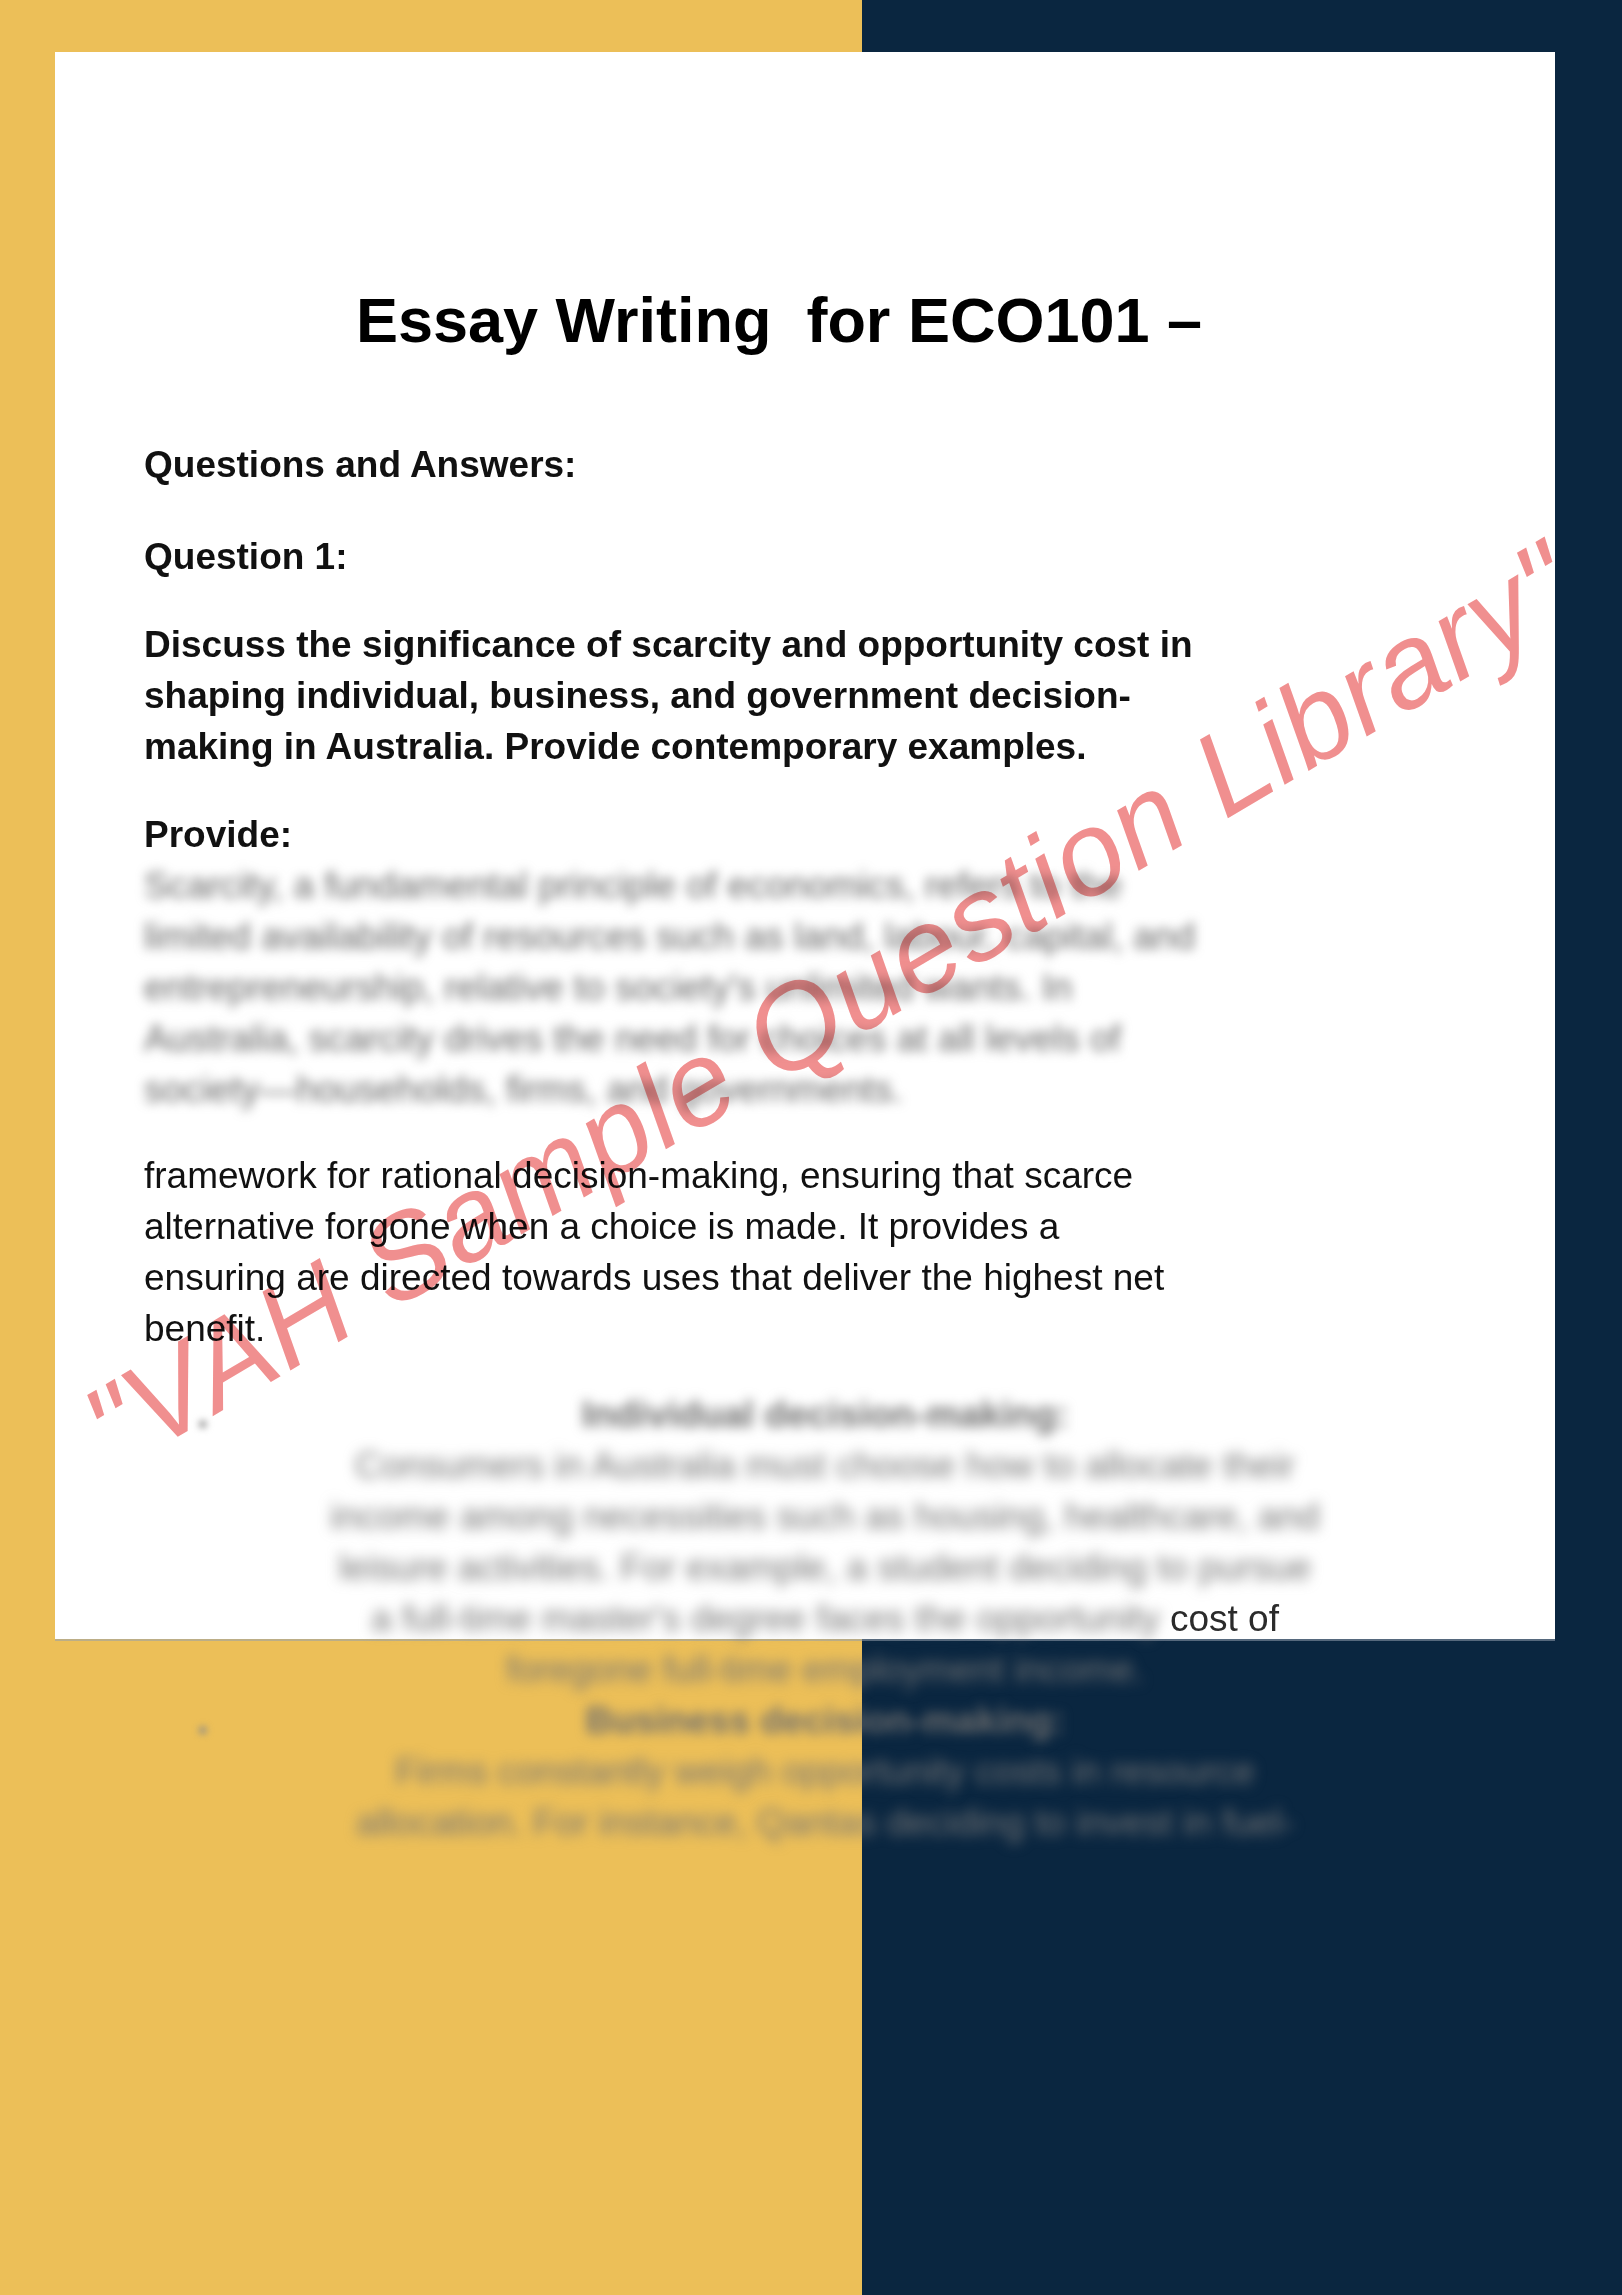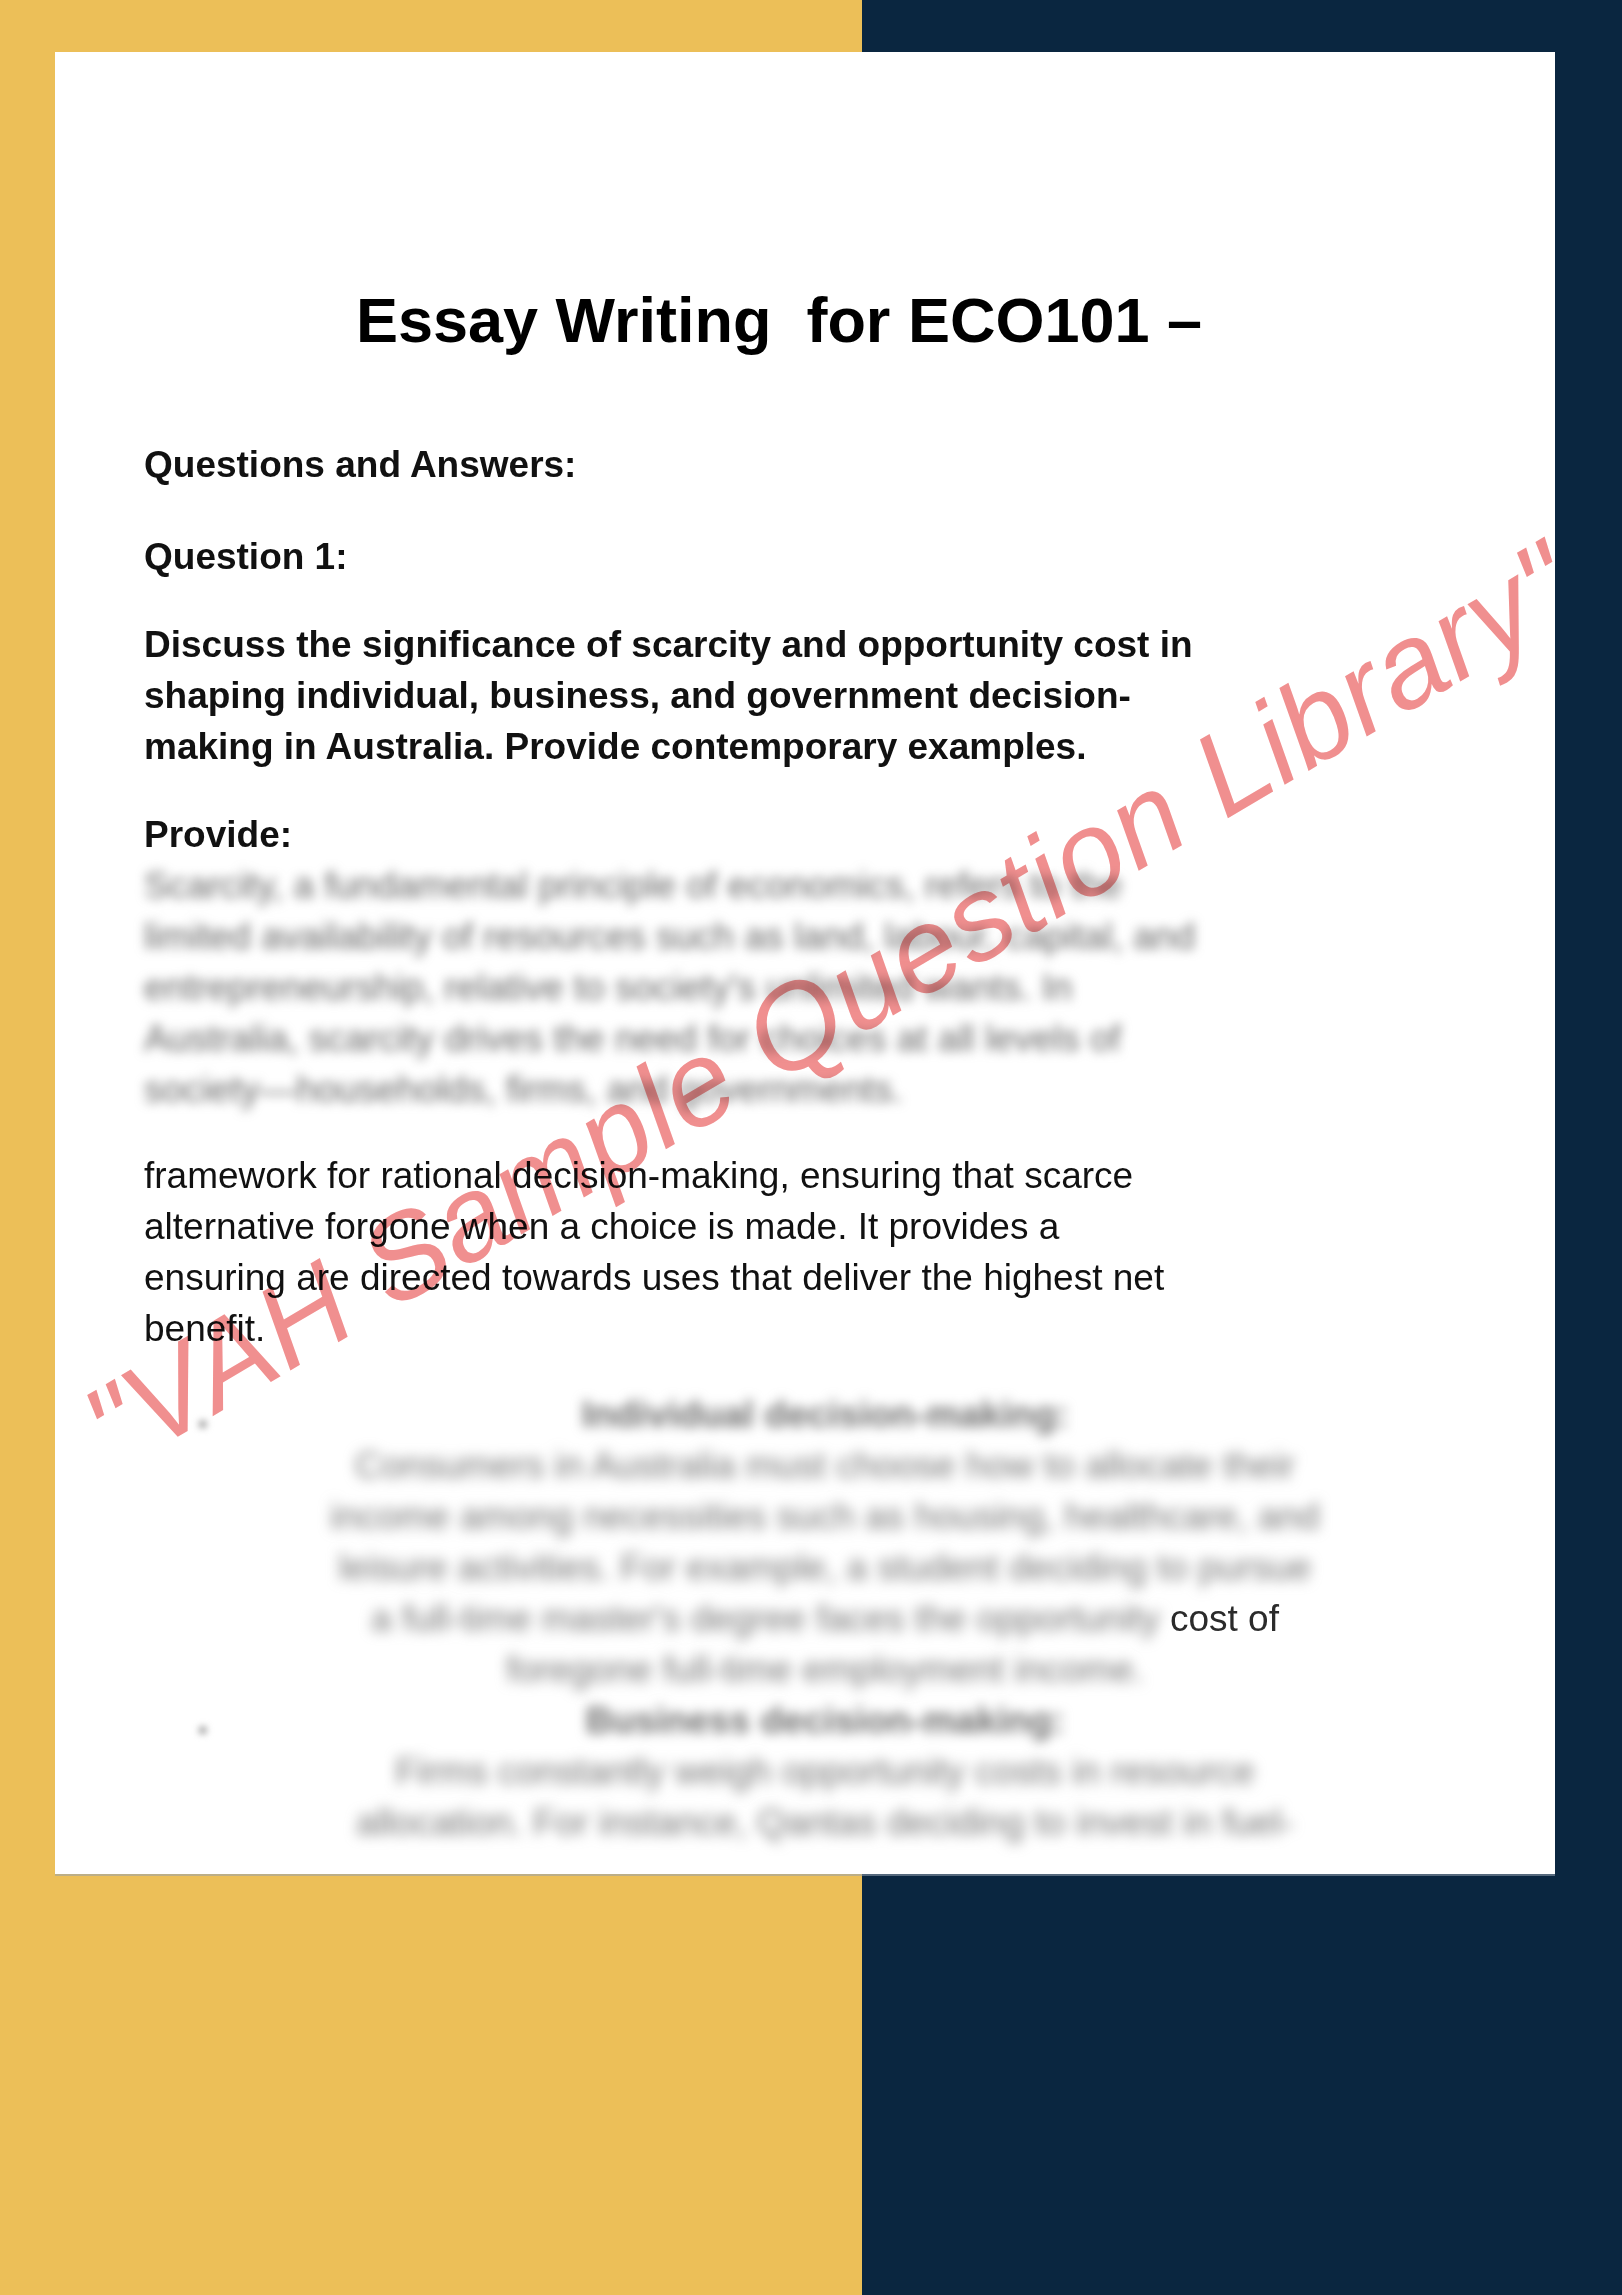--- a/index.html
+++ b/index.html
@@ -4,21 +4,21 @@
 <style>
   html,body{margin:0;padding:0;}
   body{
     width:1623px;height:2295px;position:relative;overflow:hidden;
     font-family:"Liberation Sans","DejaVu Sans",sans-serif;
     background:var(--left_band,#ecbf58);
   }
   .bg-left{position:absolute;left:0;top:0;width:862px;height:2295px;background:var(--left_band,#ecbf58);}
   .bg-right{position:absolute;left:862px;top:0;width:761px;height:2295px;background:var(--right_band,#0a2640);}
   .page{
-    position:absolute;left:55px;top:52px;width:1500px;height:1822px;
+    position:absolute;left:55px;top:52px;width:1500px;height:1587px;
     background:var(--page,#ffffff);
     box-shadow:0 2px 0 rgba(150,160,175,.55);
   }
   .content{margin:0 141px 0 89px;color:var(--body_text,#111111);}
   .line{white-space:pre;}
   .title{
     margin-top:226px;text-align:center;font-weight:bold;
     font-size:63px;line-height:85px;color:#000;
   }
   .heading{font-weight:bold;font-size:37px;line-height:51px;}

